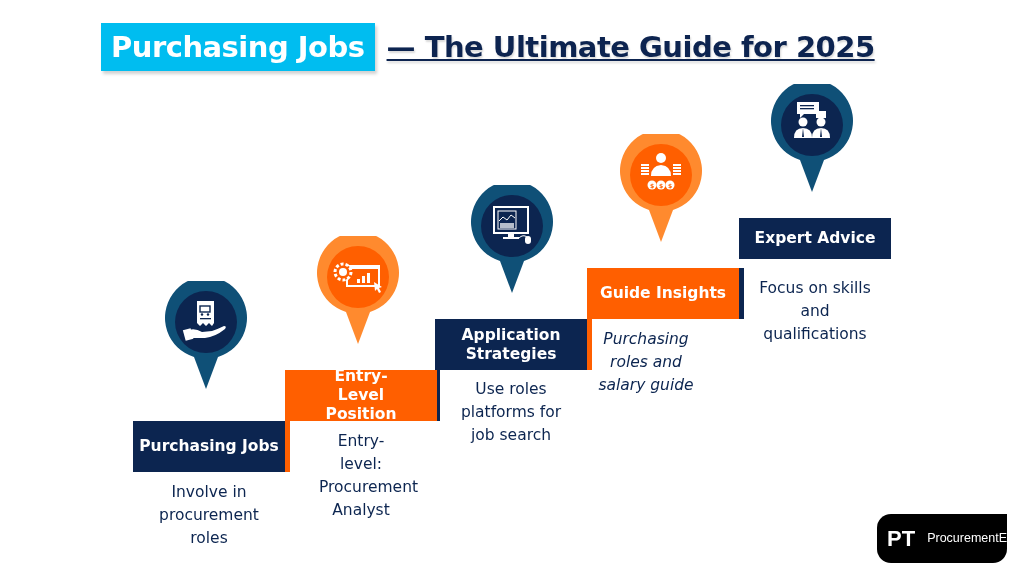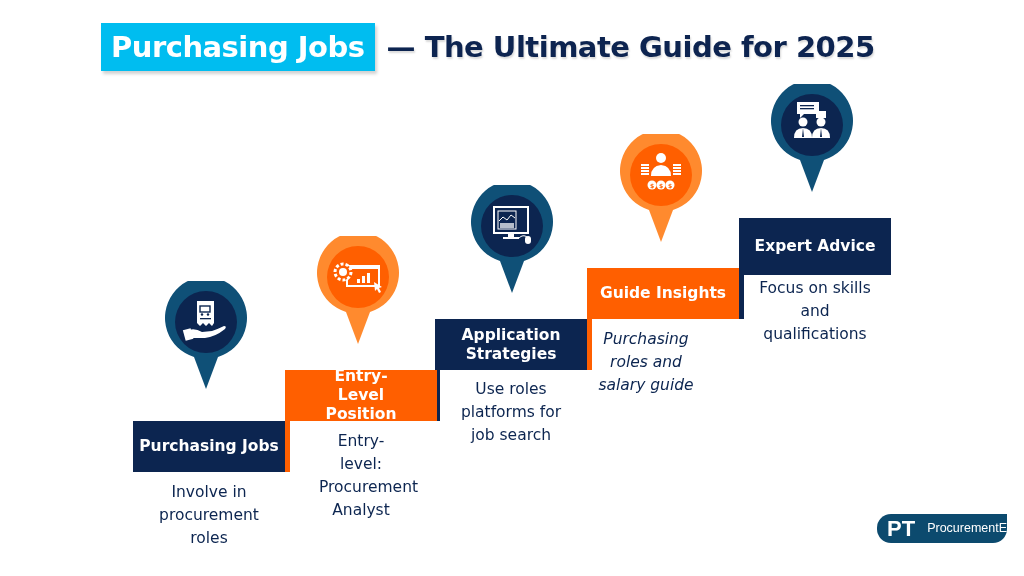--- a/index.html
+++ b/index.html
@@ -2,21 +2,21 @@
 <html><head>
 <meta charset="utf-8">
 <style>
   html, body { margin:0; padding:0; }
   body { width:1024px; height:576px; background:#ffffff; position:relative; overflow:hidden;
          font-family:"DejaVu Sans", "Liberation Sans", sans-serif; }
   .title { position:absolute; top:22px; left:101px; height:50px; display:flex; align-items:center; white-space:nowrap; }
   .title-hl { background:#00bdf0; color:#fff; font-weight:bold; font-size:29px; padding:0 10px; height:48px;
               line-height:48px; letter-spacing:-0.5px; box-shadow:2px 3px 3px rgba(0,0,0,0.18); }
   .title-rest { color:#0d2450; font-weight:bold; font-size:29px; margin-left:12px; letter-spacing:-0.5px;
-                text-shadow:1px 2px 2px rgba(0,0,0,0.15); }
+                text-shadow:1px 2px 2px rgba(0,0,0,0.15);text-decoration:underline; }
   .step { position:absolute; width:152px; height:51px; color:#fff; font-weight:bold; font-size:15.5px;
           display:flex; align-items:center; justify-content:center; text-align:center; line-height:19px;
           box-sizing:border-box; }
   .navy { background:#0c2550; }
   .orange { background:#ff5f00; }
   .strip { position:absolute; width:5px; height:51px; }
   .desc { position:absolute; width:152px; text-align:center; color:#0c2550; font-size:15.5px; line-height:23px; }
   .pin { position:absolute; width:84px; height:110px; }
 </style>
 </head>
@@ -37,21 +37,21 @@
 </div>
 <div class="step orange" style="left:285px; top:370px; padding:12px 28px;">
   <span>Entry-Level Position</span>
 </div>
 <div class="step navy" style="left:435px; top:319px; padding:0 12px;">
   <span>Application Strategies</span>
 </div>
 <div class="step orange" style="left:587px; top:268px;">
   <span>Guide Insights</span>
 </div>
-<div class="step navy" style="left:739px; top:218px; height:57px;">
+<div class="step navy" style="left:739px; top:218px; height:41px;">
   <span>Expert Advice</span>
 </div>
 
 <div class="desc" style="left:133px; top:481px; padding:0 22px; box-sizing:border-box;">Involve in procurement roles</div>
 <div class="desc" style="left:285px; top:430px; padding:0 34px; box-sizing:border-box;">Entry-level: Procurement Analyst</div>
 <div class="desc" style="left:435px; top:378px; padding:0 24px; box-sizing:border-box;">Use roles platforms for job search</div>
 <div class="desc" style="left:570px; top:328px; padding:0 24px; box-sizing:border-box;font-style:italic;">Purchasing roles and salary guide</div>
 <div class="desc" style="left:739px; top:277px; padding:0 14px; box-sizing:border-box;">Focus on skills and qualifications</div>
 
 <div class="pin" style="left:164px; top:281px;">
@@ -132,21 +132,21 @@
       <rect x="30" y="24" width="14" height="1.3" fill="#0c2550"></rect>
     <rect x="46" y="27" width="10" height="7" fill="#fff"></rect>
     <circle cx="33" cy="38" r="4.5" fill="#fff"></circle>
     <path d="M24 54 q0 -10 9 -10 q9 0 9 10 z" fill="#fff"></path>
     <circle cx="51" cy="38" r="4.5" fill="#fff"></circle>
     <path d="M42 54 q0 -10 9 -10 q9 0 9 10 z" fill="#fff"></path>
     <path d="M33 44 l-1 9 l2 0 z M51 44 l-1 9 l2 0 z" fill="#0c2550"></path>
   </svg>
 </div>
 
-<div style="position:absolute; left:877px; top:514px; width:130px; height:29px; background:#0c4a6e;
+<div style="position:absolute; left:877px; top:514px; width:130px; height:49px; background:#000000;
             border-radius:14px 0 14px 14px; display:flex; align-items:center; box-sizing:border-box; padding-left:10px;">
   <span style="color:#fff; font-weight:bold; font-size:22px; font-family:'Liberation Sans', sans-serif;">PT</span>
   <span style="width:1px; height:30px; background:#fff; margin:0 6px;"></span>
   <span style="display:flex; color:#fff;
         font-size:12.5px; line-height:15px; font-family:'Liberation Sans', sans-serif;">
     <span>Procurement</span>
     <span>Expert</span>
   </span>
 </div>
 

